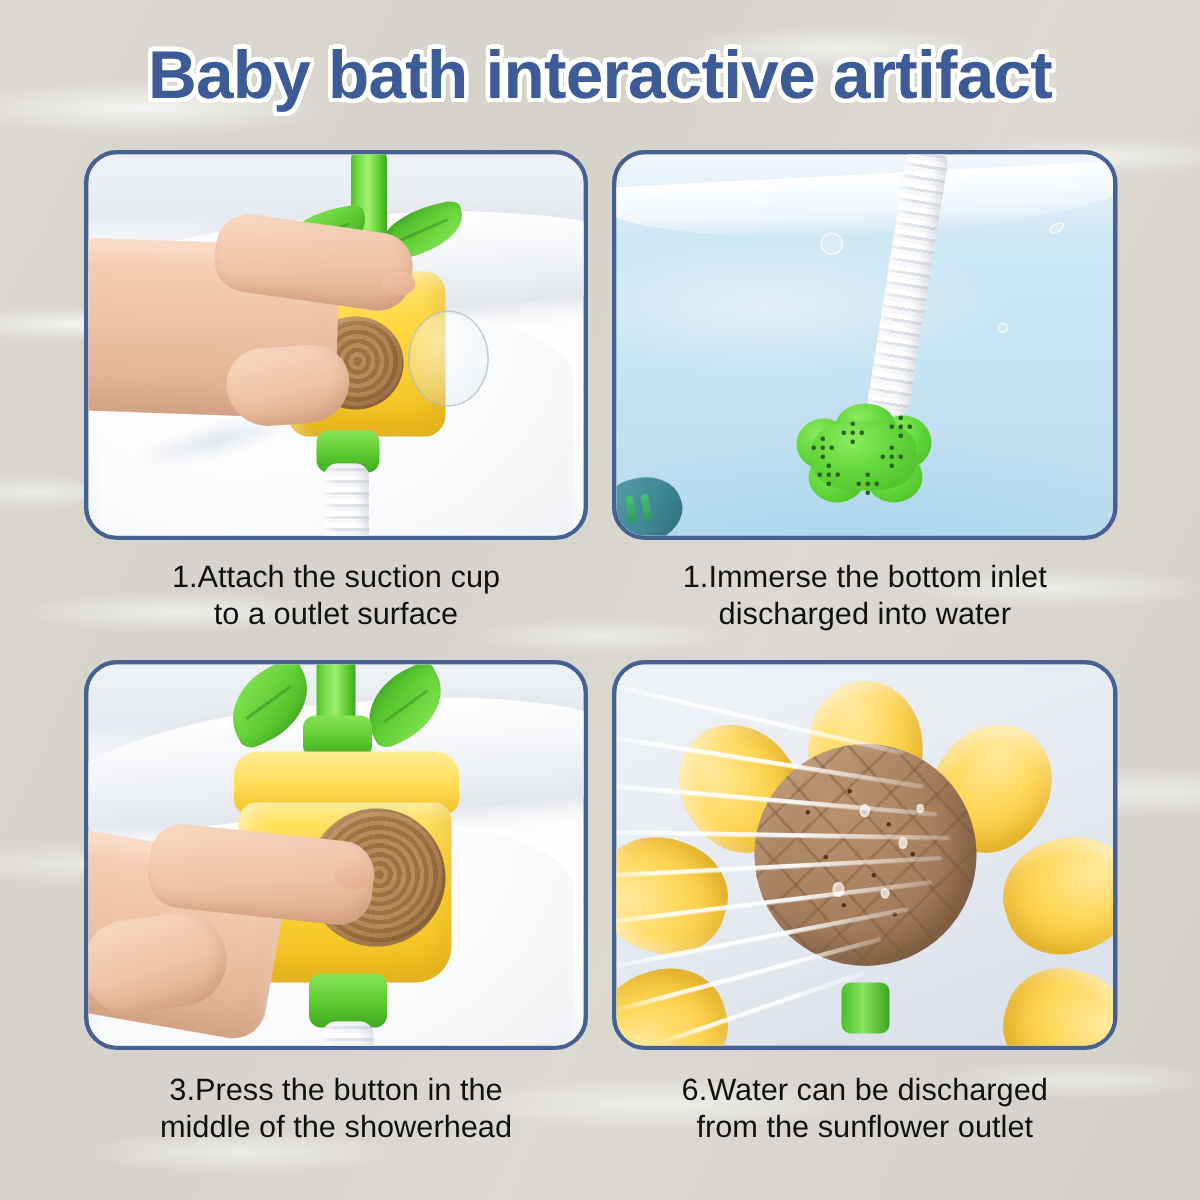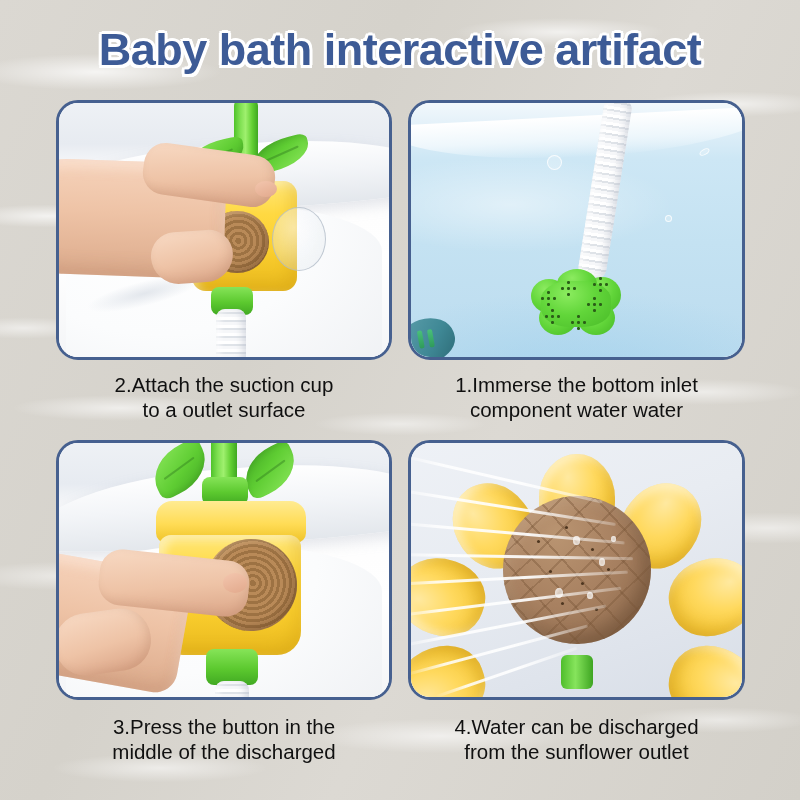--- a/index.html
+++ b/index.html
@@ -329,21 +329,21 @@
       <div class="collar" style="left:152px; top:184px; width:42px; height:28px;"></div>
       <div class="hose" style="left:157px; top:206px; width:30px; height:56px;"></div>
 
       <div class="arm" style="left:-34px; top:58px; width:200px; height:115px; transform:rotate(2deg);"></div>
       <div class="finger" style="left:84px; top:46px; width:132px; height:52px; transform:rotate(8deg);"></div>
       <div class="nail" style="left:196px; top:78px; width:22px; height:16px;"></div>
       <div class="finger" style="left:92px; top:128px; width:82px; height:52px; transform:rotate(-4deg); border-radius:26px 26px 30px 30px;"></div>
     </div>
   </div>
   <div class="caption" id="caption-1">
-    <span class="l1">2.Attach the suction cup</span>
+    <span class="l1">1.Attach the suction cup</span>
     <span class="l2">to a outlet surface</span>
   </div>
 
   <div class="panel" id="panel-2">
     <div class="scene">
       <div class="water-bg"></div>
       <div class="water-surface"></div>
       <div class="water-sheen"></div>
       <div class="bubble" style="left:136px; top:52px; width:13px; height:13px;"></div>
       <div class="bubble" style="left:254px; top:112px; width:5px; height:5px;"></div>
@@ -404,21 +404,21 @@
       </div>
 
       <div class="teal-chip" style="left:-14px; top:216px; width:58px; height:44px; transform:rotate(-18deg);">
         <i style="left:22px; top:10px; transform:rotate(8deg);"></i>
         <i style="left:32px; top:12px; transform:rotate(8deg);"></i>
       </div>
     </div>
   </div>
   <div class="caption" id="caption-2">
     <span class="l1">1.Immerse the bottom inlet</span>
-    <span class="l2">component water water</span>
+    <span class="l2">discharged into water</span>
   </div>
 
   <div class="panel" id="panel-3">
     <div class="scene">
       <div class="sink-bg"></div>
       <div class="sink-rim" style="top:10%; height:30%;"></div>
       <div class="sink-basin"></div>
 
       <div class="stem" style="left:152px; top:-6px; width:26px; height:60px;"></div>
       <div class="leaf" style="left:92px; top:4px; width:58px; height:44px; transform:rotate(-26deg);">
@@ -437,21 +437,21 @@
       <div class="hose" style="left:156px; top:238px; width:34px; height:26px;"></div>
 
       <div class="arm" style="left:-54px; top:118px; width:180px; height:120px; transform:rotate(10deg);"></div>
       <div class="finger" style="left:40px; top:112px; width:150px; height:56px; transform:rotate(6deg);"></div>
       <div class="nail" style="left:164px; top:130px; width:24px; height:20px;"></div>
       <div class="finger" style="left:-4px; top:168px; width:96px; height:62px; transform:rotate(-8deg); border-radius:30px;"></div>
     </div>
   </div>
   <div class="caption" id="caption-3">
     <span class="l1">3.Press the button in the</span>
-    <span class="l2">middle of the discharged</span>
+    <span class="l2">middle of the showerhead</span>
   </div>
 
   <div class="panel" id="panel-4">
     <div class="scene">
       <div class="spray-bg"></div>
 
       <div class="flower-wrap">
         <div class="petal" style="transform:rotate(0deg)   translateY(-72px);"></div>
         <div class="petal" style="transform:rotate(36deg)  translateY(-72px);"></div>
         <div class="petal" style="transform:rotate(72deg)  translateY(-72px);"></div>
@@ -489,17 +489,17 @@
       <div class="jet" style="left:-26px; top:88px;  width:240px; transform:rotate(5deg);"></div>
       <div class="jet" style="left:-28px; top:112px; width:250px; transform:rotate(1deg);"></div>
       <div class="jet" style="left:-28px; top:134px; width:245px; transform:rotate(-3deg);"></div>
       <div class="jet" style="left:-24px; top:158px; width:235px; transform:rotate(-7deg);"></div>
       <div class="jet" style="left:-18px; top:182px; width:215px; transform:rotate(-11deg);"></div>
       <div class="jet" style="left:-10px; top:206px; width:190px; transform:rotate(-15deg);"></div>
       <div class="jet" style="left:20px;  top:228px; width:150px; transform:rotate(-19deg);"></div>
     </div>
   </div>
   <div class="caption" id="caption-4">
-    <span class="l1">4.Water can be discharged</span>
+    <span class="l1">6.Water can be discharged</span>
     <span class="l2">from the sunflower outlet</span>
   </div>
 
 </div>
 
 </body></html>

